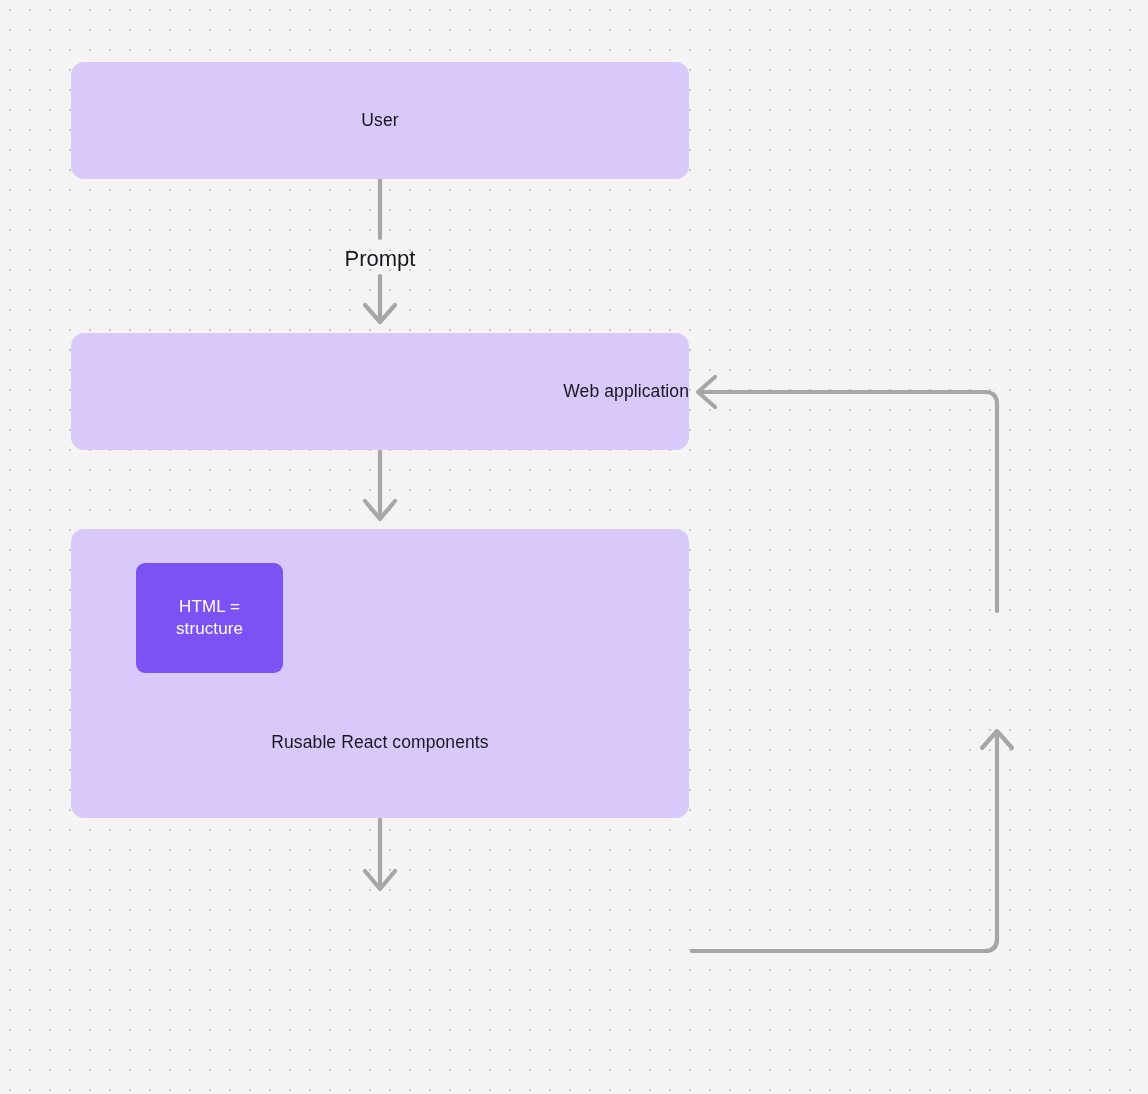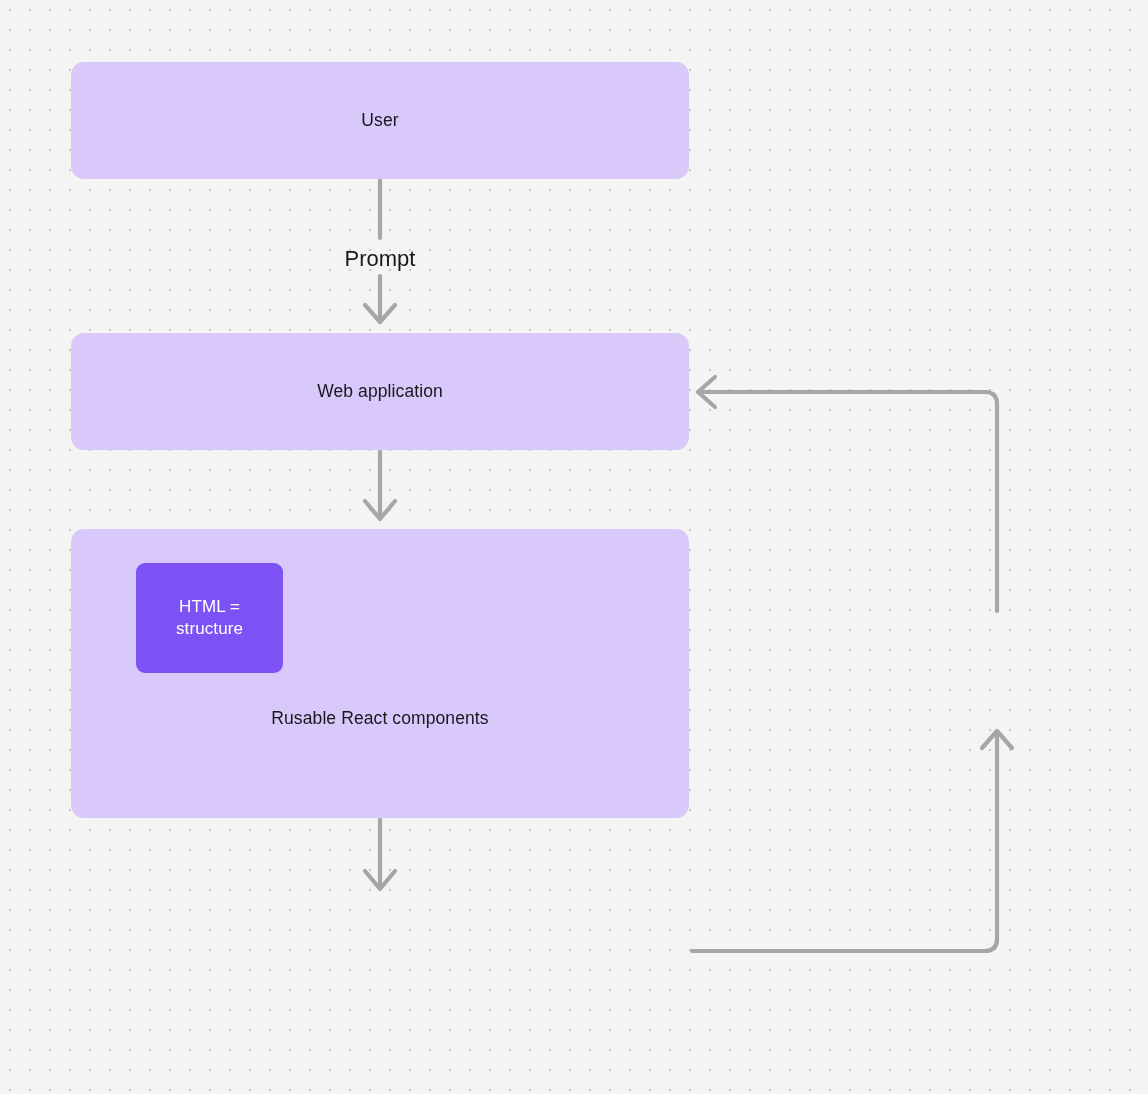--- a/index.html
+++ b/index.html
@@ -118,31 +118,31 @@
 
     </g>
   </svg>
 
   <div class="node node-light" style="left:71px; top:62px; width:618px; height:117px;">
     <span>User</span>
   </div>
 
   <div class="edge-label" style="left:380px; top:246px;">Prompt</div>
 
-  <div class="node node-light" style="left:71px; top:333px; width:618px; height:117px;">
+  <div class="node node-light" style="left:71px; top:333px; width:618px; height:117px;justify-content:flex-end;">
     <span>Web application</span>
   </div>
 
   <div class="node node-light" style="left:71px; top:529px; width:618px; height:289px; display:block;padding-left:12px;">
 
     <div class="node node-solid" style="left:65px; top:34px; width:147px; height:110px;">
       <span>HTML =
 structure</span>
     </div>
 
 
 
-    <div class="group-label" style="top:178px;">Rusable React components</div>
+    <div class="group-label" style="top:202px;">Rusable React components</div>
   </div>
 
 
 
 </div>
 
 </body></html>

